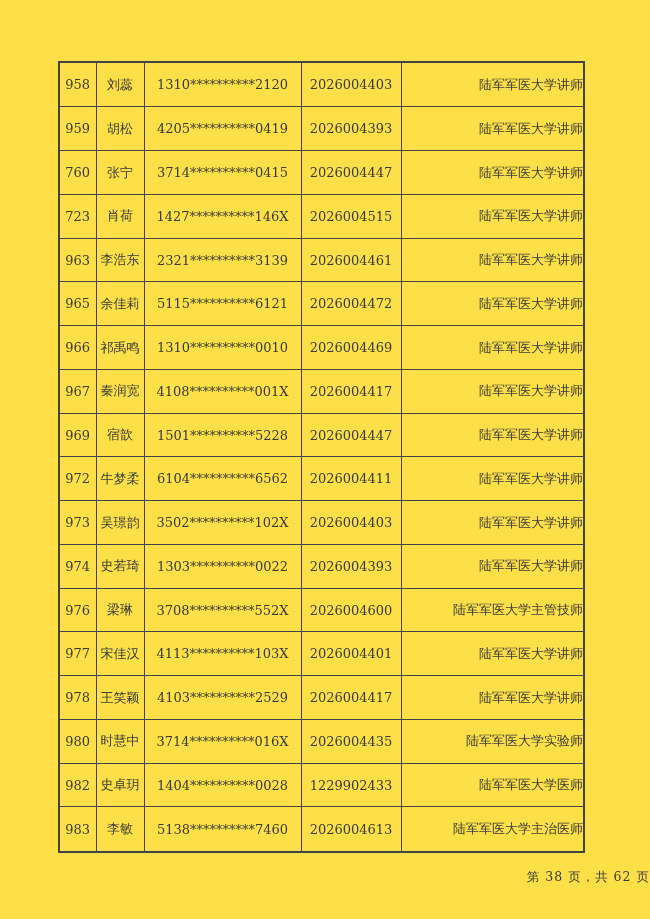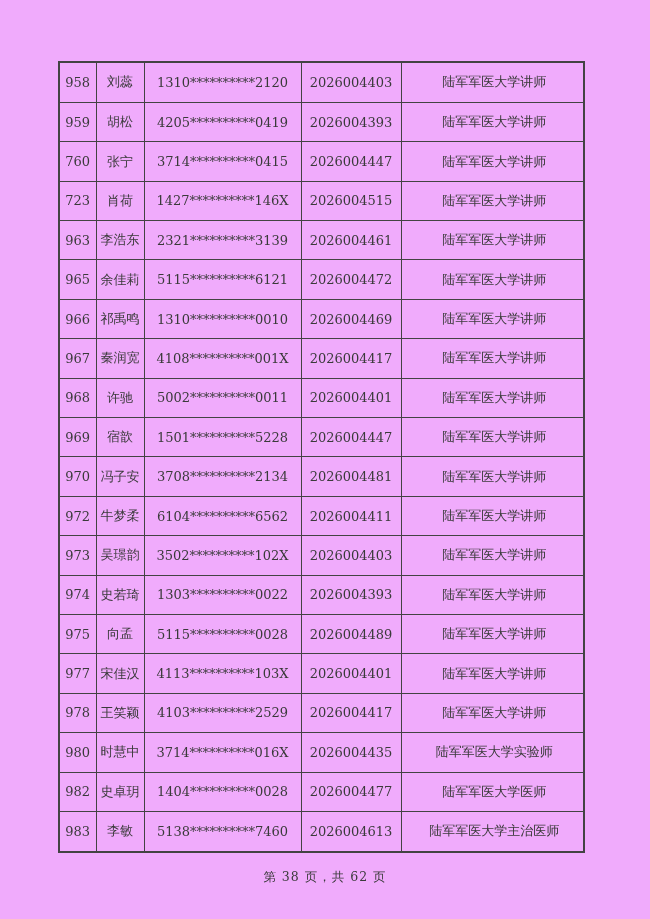--- a/index.html
+++ b/index.html
@@ -4,21 +4,21 @@
 <style>
   html, body {
     margin: 0;
     padding: 0;
     background: #e8e8e8;
   }
   .page {
     position: relative;
     width: 650px;
     height: 919px;
-    background: #f0abfc;
+    background: #fde047;
     font-family: "DejaVu Serif", "Liberation Serif", serif;
     color: #3a3a3a;
     overflow: hidden;
     margin: 0 auto;
   }
   table.roster {
     position: absolute;
     left: 58px;
     top: 61px;
     width: 525px;
@@ -33,29 +33,29 @@
     vertical-align: middle;
     padding: 0;
     white-space: nowrap;
     overflow: hidden;
     color: #3a3a3a;
   }
   table.roster {
     border: 2px solid #434343;
   }
   table.roster td.col-position {
-    text-align: center;
+    text-align: right;
     padding-left: 4px;
   }
   .footer {
     position: absolute;
     left: 0;
     top: 869px;
     width: 100%;
-    text-align: center;
+    text-align: right;
     font-size: 12.5px;
     color: #3a3a3a;
     letter-spacing: 1px;
   }
 </style>
 </head>
 <body>
 
 <div class="page">
 
@@ -118,41 +118,27 @@
           <td class="col-position">陆军军医大学讲师</td>
         </tr>
         <tr>
           <td class="col-no">967</td>
           <td class="col-name">秦润宽</td>
           <td class="col-id">4108**********001X</td>
           <td class="col-code">2026004417</td>
           <td class="col-position">陆军军医大学讲师</td>
         </tr>
         <tr>
-          <td class="col-no">968</td>
-          <td class="col-name">许驰</td>
-          <td class="col-id">5002**********0011</td>
-          <td class="col-code">2026004401</td>
-          <td class="col-position">陆军军医大学讲师</td>
-        </tr>
-        <tr>
           <td class="col-no">969</td>
           <td class="col-name">宿歆</td>
           <td class="col-id">1501**********5228</td>
           <td class="col-code">2026004447</td>
           <td class="col-position">陆军军医大学讲师</td>
         </tr>
         <tr>
-          <td class="col-no">970</td>
-          <td class="col-name">冯子安</td>
-          <td class="col-id">3708**********2134</td>
-          <td class="col-code">2026004481</td>
-          <td class="col-position">陆军军医大学讲师</td>
-        </tr>
-        <tr>
           <td class="col-no">972</td>
           <td class="col-name">牛梦柔</td>
           <td class="col-id">6104**********6562</td>
           <td class="col-code">2026004411</td>
           <td class="col-position">陆军军医大学讲师</td>
         </tr>
         <tr>
           <td class="col-no">973</td>
           <td class="col-name">吴璟韵</td>
           <td class="col-id">3502**********102X</td>
@@ -160,25 +146,25 @@
           <td class="col-position">陆军军医大学讲师</td>
         </tr>
         <tr>
           <td class="col-no">974</td>
           <td class="col-name">史若琦</td>
           <td class="col-id">1303**********0022</td>
           <td class="col-code">2026004393</td>
           <td class="col-position">陆军军医大学讲师</td>
         </tr>
         <tr>
-          <td class="col-no">975</td>
-          <td class="col-name">向孟</td>
-          <td class="col-id">5115**********0028</td>
-          <td class="col-code">2026004489</td>
-          <td class="col-position">陆军军医大学讲师</td>
+          <td class="col-no">976</td>
+          <td class="col-name">梁琳</td>
+          <td class="col-id">3708**********552X</td>
+          <td class="col-code">2026004600</td>
+          <td class="col-position">陆军军医大学主管技师</td>
         </tr>
         <tr>
           <td class="col-no">977</td>
           <td class="col-name">宋佳汉</td>
           <td class="col-id">4113**********103X</td>
           <td class="col-code">2026004401</td>
           <td class="col-position">陆军军医大学讲师</td>
         </tr>
         <tr>
           <td class="col-no">978</td>
@@ -191,21 +177,21 @@
           <td class="col-no">980</td>
           <td class="col-name">时慧中</td>
           <td class="col-id">3714**********016X</td>
           <td class="col-code">2026004435</td>
           <td class="col-position">陆军军医大学实验师</td>
         </tr>
         <tr>
           <td class="col-no">982</td>
           <td class="col-name">史卓玥</td>
           <td class="col-id">1404**********0028</td>
-          <td class="col-code">2026004477</td>
+          <td class="col-code">1229902433</td>
           <td class="col-position">陆军军医大学医师</td>
         </tr>
         <tr>
           <td class="col-no">983</td>
           <td class="col-name">李敏</td>
           <td class="col-id">5138**********7460</td>
           <td class="col-code">2026004613</td>
           <td class="col-position">陆军军医大学主治医师</td>
         </tr>
       </tbody>

